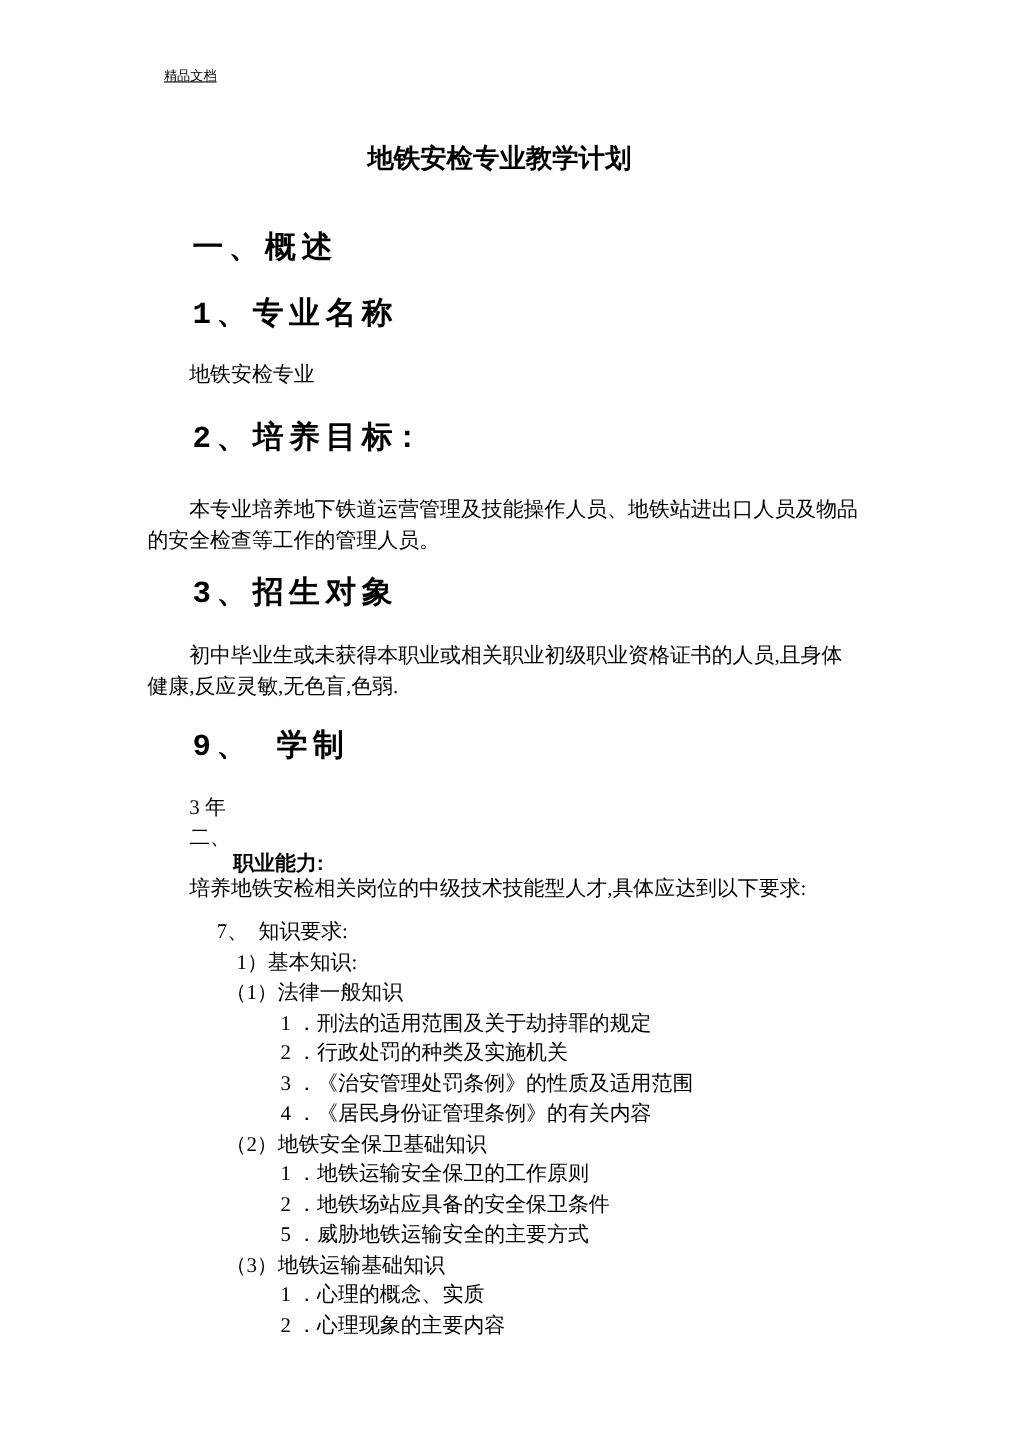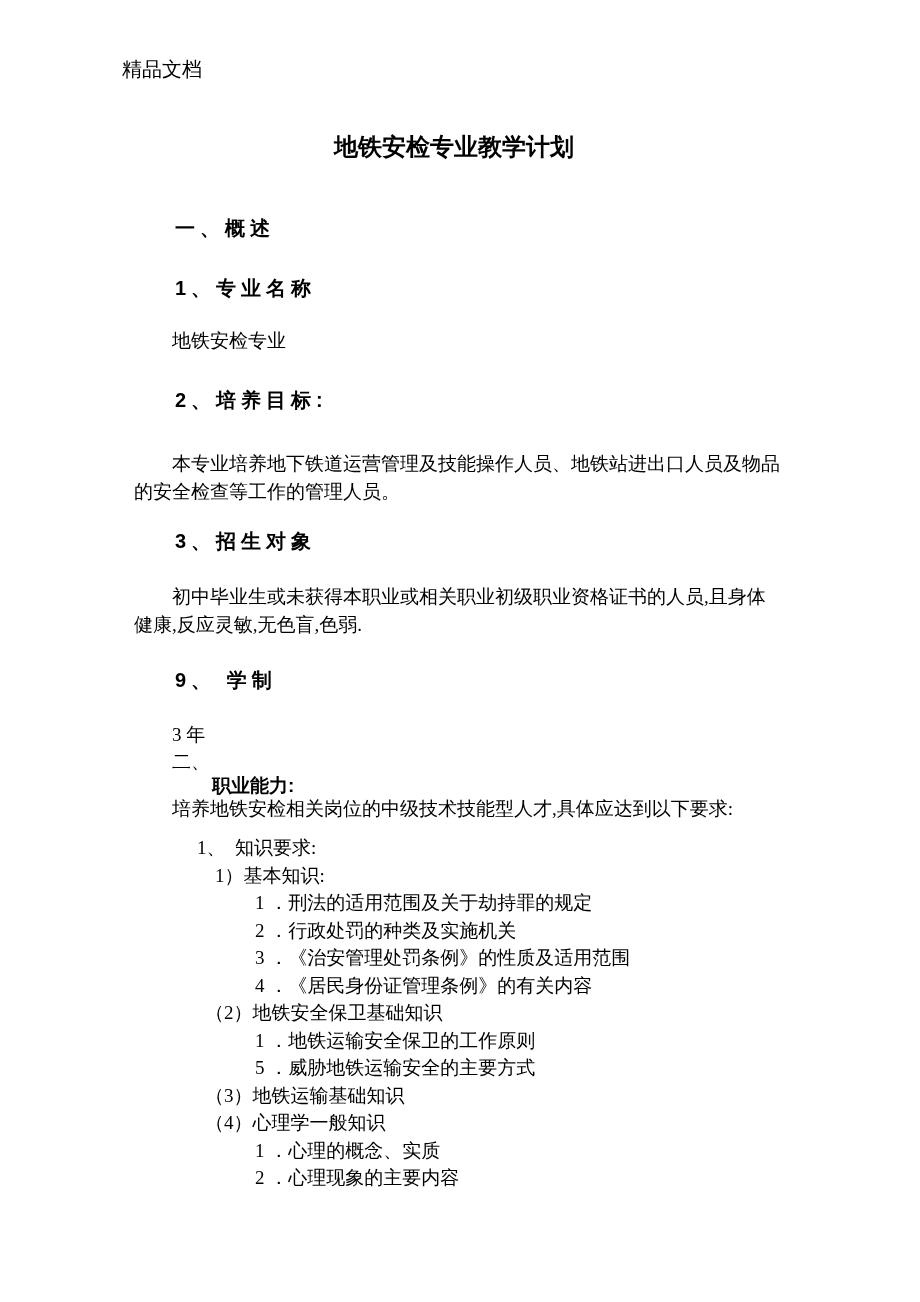--- a/index.html
+++ b/index.html
@@ -1,27 +1,27 @@
 <!DOCTYPE html>
 <html><head>
 <meta charset="utf-8">
 <style>
   html,body{margin:0;padding:0;background:#ffffff;}
   body{width:920px;height:1302px;position:relative;overflow:hidden;
        font-family:"Liberation Serif","DejaVu Serif",serif;color:#000;}
   .abs{position:absolute;}
   
-  .watermark{left:122px;top:59px;font-size:20px;line-height:20px;}
+  .watermark{left:149px;top:59px;font-size:12px;line-height:20px;text-decoration:underline;}
   
   .doc-title{left:134px;top:132px;width:640px;text-align:center;
-             font-family:Liberation Serif, serif;
+             font-family:Liberation Mono, monospace;
              font-size:24px;line-height:30px;font-weight:700;}
   
-  .h-sec{font-family:Liberation Sans, sans-serif;
-         font-size:20px;line-height:26px;font-weight:700;letter-spacing:5px;
+  .h-sec{font-family:Liberation Mono, monospace;
+         font-size:28px;line-height:26px;font-weight:700;letter-spacing:5px;
          left:175px;white-space:pre-wrap;}
   
   .p-body{left:134px;width:650px;font-size:19px;line-height:28px;
           text-indent:38px;white-space:pre-wrap;}
   
   .h-small{left:212px;font-family:"Liberation Sans","DejaVu Sans",sans-serif;
            font-size:19px;line-height:24px;font-weight:700;}
   
   .outline{left:134px;top:834px;width:700px;font-size:19px;}
   .outline .ln{line-height:27.5px;white-space:pre-wrap;}
@@ -51,28 +51,29 @@
   <div class="abs p-body" style="top:583px">初中毕业生或未获得本职业或相关职业初级职业资格证书的人员,且身体健康,反应灵敏,无色盲,色弱.</div>
 
   <div class="abs h-sec" style="top:667px">9、 学制</div>
   <div class="abs p-body" style="top:721px">3 年</div>
 
   <div class="abs p-body" style="top:748px">二、</div>
   <div class="abs h-small" style="top:774px">职业能力:</div>
   <div class="abs p-body" style="top:795px">培养地铁安检相关岗位的中级技术技能型人才,具体应达到以下要求:</div>
 
   <div class="abs outline">
-    <div class="ln lvl1">1、  知识要求:</div>
+    <div class="ln lvl1">7、  知识要求:</div>
     <div class="ln lvl2">1）基本知识:</div>
+    <div class="ln lvl3">（1）法律一般知识</div>
     <div class="ln lvl4">1 ．刑法的适用范围及关于劫持罪的规定</div>
     <div class="ln lvl4">2 ．行政处罚的种类及实施机关</div>
     <div class="ln lvl4">3 ．《治安管理处罚条例》的性质及适用范围</div>
     <div class="ln lvl4">4 ．《居民身份证管理条例》的有关内容</div>
     <div class="ln lvl3">（2）地铁安全保卫基础知识</div>
     <div class="ln lvl4">1 ．地铁运输安全保卫的工作原则</div>
+    <div class="ln lvl4">2 ．地铁场站应具备的安全保卫条件</div>
     <div class="ln lvl4">5 ．威胁地铁运输安全的主要方式</div>
     <div class="ln lvl3">（3）地铁运输基础知识</div>
-    <div class="ln lvl3">（4）心理学一般知识</div>
     <div class="ln lvl4">1 ．心理的概念、实质</div>
     <div class="ln lvl4">2 ．心理现象的主要内容</div>
   </div>
 
 </div>
 
 </body></html>

